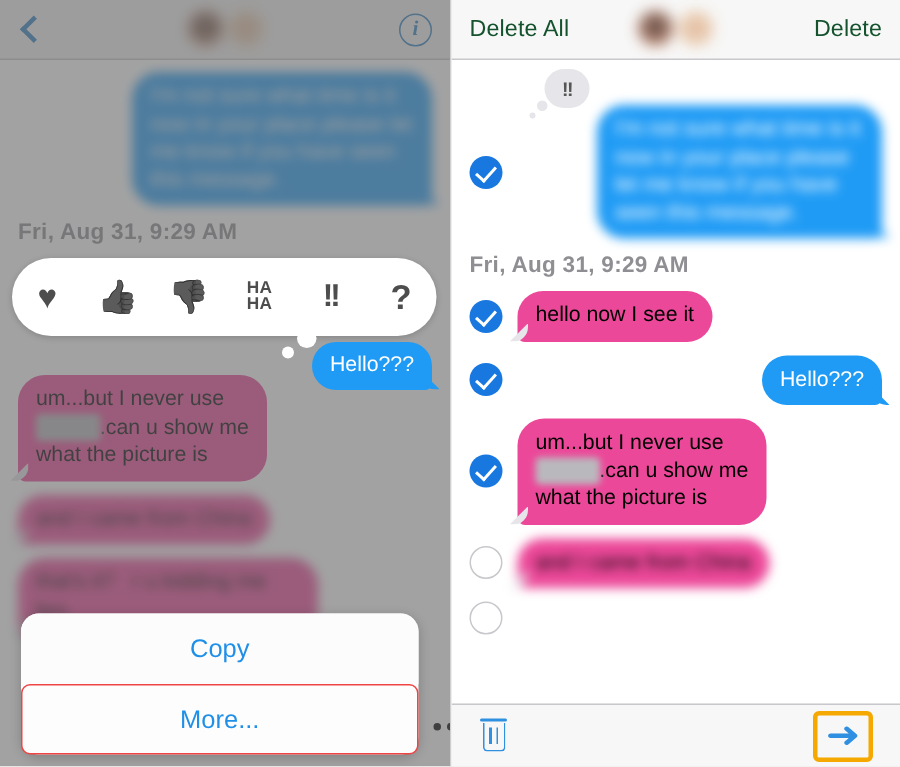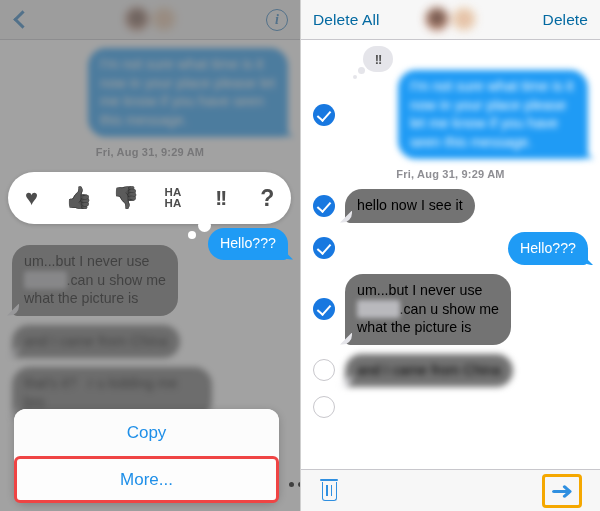--- a/index.html
+++ b/index.html
@@ -17,21 +17,21 @@
 
   
   .nav-bar {
     position: relative; height: 40px; width: 100%;
     background: #f7f7f7;
     border-bottom: 1px solid #c8c7cc;
     display: flex; align-items: center; justify-content: space-between;
     padding: 0 12px;
   }
   .nav-left, .nav-right { display: flex; align-items: center; }
-  .nav-btn-text { color: #0369a1; font-size: 15.5px; letter-spacing: .1px; white-space: nowrap; }
+  .nav-btn-text { color: #14532d; font-size: 15.5px; letter-spacing: .1px; white-space: nowrap; }
 
   .chevron-back {
     width: 13px; height: 13px;
     border-left: 3px solid #2f7fbf; border-bottom: 3px solid #2f7fbf;
     transform: rotate(45deg); margin-left: 4px;
   }
   .info-circle {
     width: 22px; height: 22px; border-radius: 50%;
     border: 1.8px solid #2f7fbf; color: #2f7fbf;
     font-family: "Liberation Serif", serif; font-style: italic;
@@ -48,36 +48,36 @@
 
   
   .thread { position: relative; width: 100%; height: calc(511px - 40px); background: #fff; padding: 8px 12px 0; }
   .row { display: flex; align-items: center; width: 100%; margin-bottom: 9px; }
   .row.out { justify-content: flex-end; }
   .bubble {
     max-width: 200px; padding: 7px 12px 8px;
     border-radius: 18px; font-size: 14.2px; line-height: 18.5px;
     position: relative; word-wrap: break-word; white-space: pre-wrap;
   }
-  .bubble.in  { background: #737373; color: #000; border-bottom-left-radius: 5px; }
+  .bubble.in  { background: #ec4899; color: #000; border-bottom-left-radius: 5px; }
   .bubble.out { background: #1f9bf5; color: #fff; border-bottom-right-radius: 5px; }
   .bubble.in::after {
     content: ""; position: absolute; left: -5px; bottom: 0;
     width: 12px; height: 12px; background: #e5e5ea;
     border-bottom-right-radius: 10px; clip-path: polygon(0 100%, 100% 100%, 100% 0);
   }
   .bubble.out::after {
     content: ""; position: absolute; right: -5px; bottom: 0;
     width: 12px; height: 12px; background: #1f9bf5;
     border-bottom-left-radius: 10px; clip-path: polygon(0 100%, 100% 100%, 0 0);
   }
   .bubble.blurred { filter: blur(3.4px); }
   .blur-word { display: inline-block; background: #b9b9bd; color: transparent; border-radius: 3px; filter: blur(2.6px); }
 
-  .timestamp { width: 100%; text-align: center; font-size: 11px; color: #8e8e93; font-weight: bold; margin: 3px 0 9px; letter-spacing: .2px; }
+  .timestamp { width: 100%; font-size: 15px; color: #8e8e93; font-weight: bold; margin: 3px 0 9px; letter-spacing: .2px; }
 
   
   .check { flex: 0 0 22px; width: 22px; height: 22px; border-radius: 50%; margin-right: 10px; position: relative; }
   .check.on  { background: #1878e0; }
   .check.off { border: 1.5px solid #c8c7cc; background: #fff; }
   .check.on::after {
     content: ""; position: absolute; left: 7px; top: 4px;
     width: 6px; height: 11px; border: solid #fff; border-width: 0 2px 2px 0; transform: rotate(42deg);
   }
 
@@ -148,21 +148,21 @@
   }
 
   
   .action-sheet {
     position: absolute; z-index: 10; left: 14px; bottom: 8px; width: 265px;
     background: #fcfcfc; border-radius: 12px; overflow: visible;
     box-shadow: 0 2px 8px rgba(0,0,0,.2);
   }
   .sheet-item { height: 47px; display: flex; align-items: center; justify-content: center; color: #1f8fe8; font-size: 17px; background: #fcfcfc; }
   .sheet-item.first { border-radius: 12px 12px 0 0; }
-  .sheet-item.sel { border: 3px solid #ef4444; border-radius: 6px; background: #fdfdfd; }
+  .sheet-item.sel { border: 1px solid #ef4444; border-radius: 6px; background: #fdfdfd; }
   .sheet-dots { position: absolute; right: -24px; bottom: 16px; display: flex; gap: 4px; }
   .sheet-dots span { width: 5px; height: 5px; border-radius: 50%; background: #3f3f3f; }
 </style>
 </head>
 <body>
 
 <div class="screens">
 
   <div class="panel panel-left">
 

